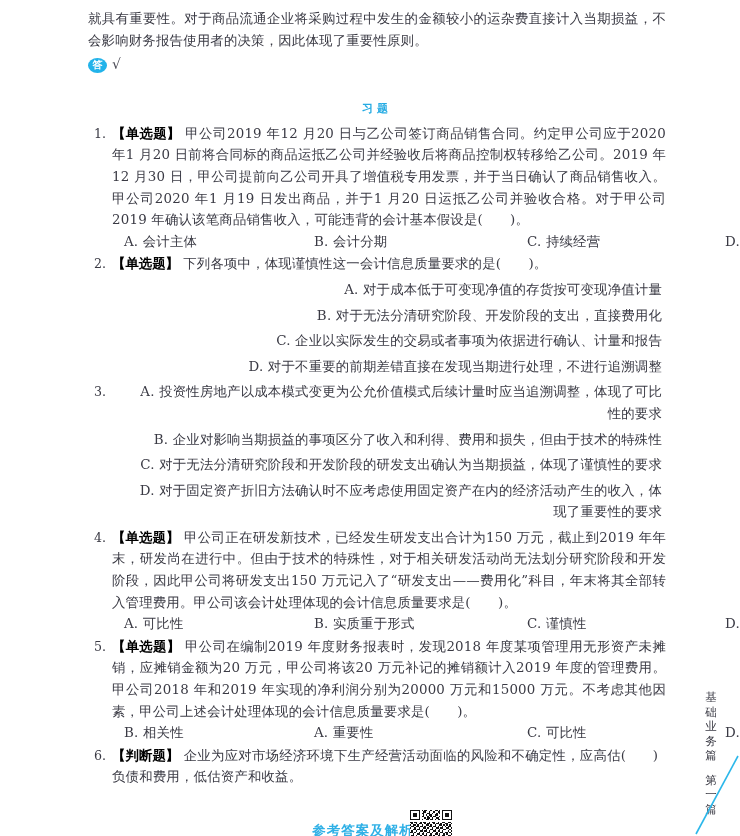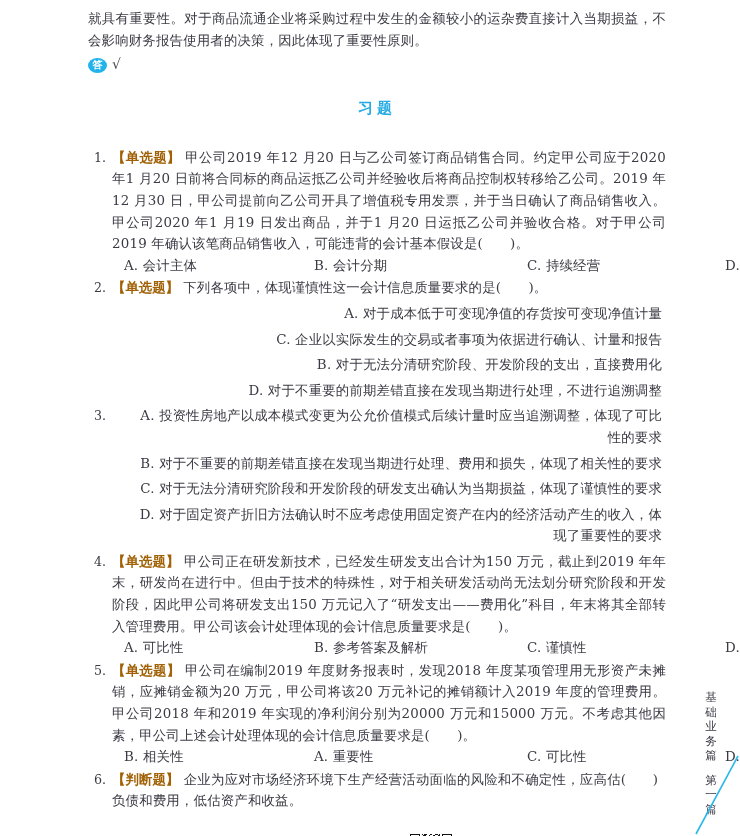--- a/index.html
+++ b/index.html
@@ -62,24 +62,24 @@
   .answer-mark {
     font-size: 14px;
     color: #4a4a55;
     font-family: "DejaVu Sans", "Liberation Sans", sans-serif;
   }
 
   
   .section-title {
     text-align: center;
     color: #25abe3;
-    font-size: 15px;
+    font-size: 11px;
     font-weight: bold;
     letter-spacing: 4px;
-    margin: 22px 0 27px 0;
+    margin: 22px 0 3px 0;
     font-family: "DejaVu Sans", "Liberation Sans", sans-serif;
   }
 
   
   .q {
     position: relative;
     padding-left: 24px;
     margin-bottom: 1px;
   }
   .q-num {
@@ -92,21 +92,21 @@
     font-family: "DejaVu Serif", "Liberation Serif", serif;
   }
   .q-stem {
     margin: 0;
     text-align: justify;
     text-justify: inter-ideograph;
     letter-spacing: 0.2px;
   }
   .q-type {
     font-weight: bold;
-    color: #a16207;
+    color: #000000;
     letter-spacing: 0;
   }
   .q-type-sep { letter-spacing: 0; }
 
   .opts {
     margin: 0;
     padding: 0;
     list-style: none;
   }
   .opt {
@@ -215,42 +215,42 @@
         <span class="oc">C. 持续经营</span>
         <span class="oc">D. 货币计量</span>
       </div>
     </div>
 
     <div class="q">
       <span class="q-num">2.</span>
       <p class="q-stem"><span class="q-type">【单选题】</span><span class="q-type-sep">&nbsp;</span><span>下列各项中，体现谨慎性这一会计信息质量要求的是(　　)。</span></p>
       <div class="opts">
         <p class="opt opt-hang">A. 对于成本低于可变现净值的存货按可变现净值计量</p>
+        <p class="opt opt-hang">B. 对于无法分清研究阶段、开发阶段的支出，直接费用化</p>
         <p class="opt opt-hang">C. 企业以实际发生的交易或者事项为依据进行确认、计量和报告</p>
-        <p class="opt opt-hang">B. 对于无法分清研究阶段、开发阶段的支出，直接费用化</p>
         <p class="opt opt-hang">D. 对于不重要的前期差错直接在发现当期进行处理，不进行追溯调整</p>
       </div>
     </div>
 
     <div class="q">
       <span class="q-num">3.</span>
       <div class="opts">
         <p class="opt opt-hang">A. 投资性房地产以成本模式变更为公允价值模式后续计量时应当追溯调整，体现了可比性的要求</p>
-        <p class="opt opt-hang">B. 对于不重要的前期差错直接在发现当期进行处理、费用和损失，体现了相关性的要求</p>
+        <p class="opt opt-hang">B. 企业对影响当期损益的事项区分了收入和利得、费用和损失，但由于技术的特殊性</p>
         <p class="opt opt-hang">C. 对于无法分清研究阶段和开发阶段的研发支出确认为当期损益，体现了谨慎性的要求</p>
         <p class="opt opt-hang">D. 对于固定资产折旧方法确认时不应考虑使用固定资产在内的经济活动产生的收入，体现了重要性的要求</p>
       </div>
     </div>
 
     <div class="q">
       <span class="q-num">4.</span>
       <p class="q-stem"><span class="q-type">【单选题】</span><span class="q-type-sep">&nbsp;</span><span>甲公司正在研发新技术，已经发生研发支出合计为150 万元，截止到2019 年年末，研发尚在进行中。但由于技术的特殊性，对于相关研发活动尚无法划分研究阶段和开发阶段，因此甲公司将研发支出150 万元记入了“研发支出——费用化”科目，年末将其全部转入管理费用。甲公司该会计处理体现的会计信息质量要求是(　　)。</span></p>
       <div class="opt-row">
         <span class="oc">A. 可比性</span>
-        <span class="oc">B. 参考答案及解析</span>
+        <span class="oc">B. 实质重于形式</span>
         <span class="oc">C. 谨慎性</span>
         <span class="oc">D. 及时性</span>
       </div>
     </div>
 
     <div class="q">
       <span class="q-num">5.</span>
       <p class="q-stem"><span class="q-type">【单选题】</span><span class="q-type-sep">&nbsp;</span><span>甲公司在编制2019 年度财务报表时，发现2018 年度某项管理用无形资产未摊销，应摊销金额为20 万元，甲公司将该20 万元补记的摊销额计入2019 年度的管理费用。甲公司2018 年和2019 年实现的净利润分别为20000 万元和15000 万元。不考虑其他因素，甲公司上述会计处理体现的会计信息质量要求是(　　)。</span></p>
       <div class="opt-row">
         <span class="oc">B. 相关性</span>

